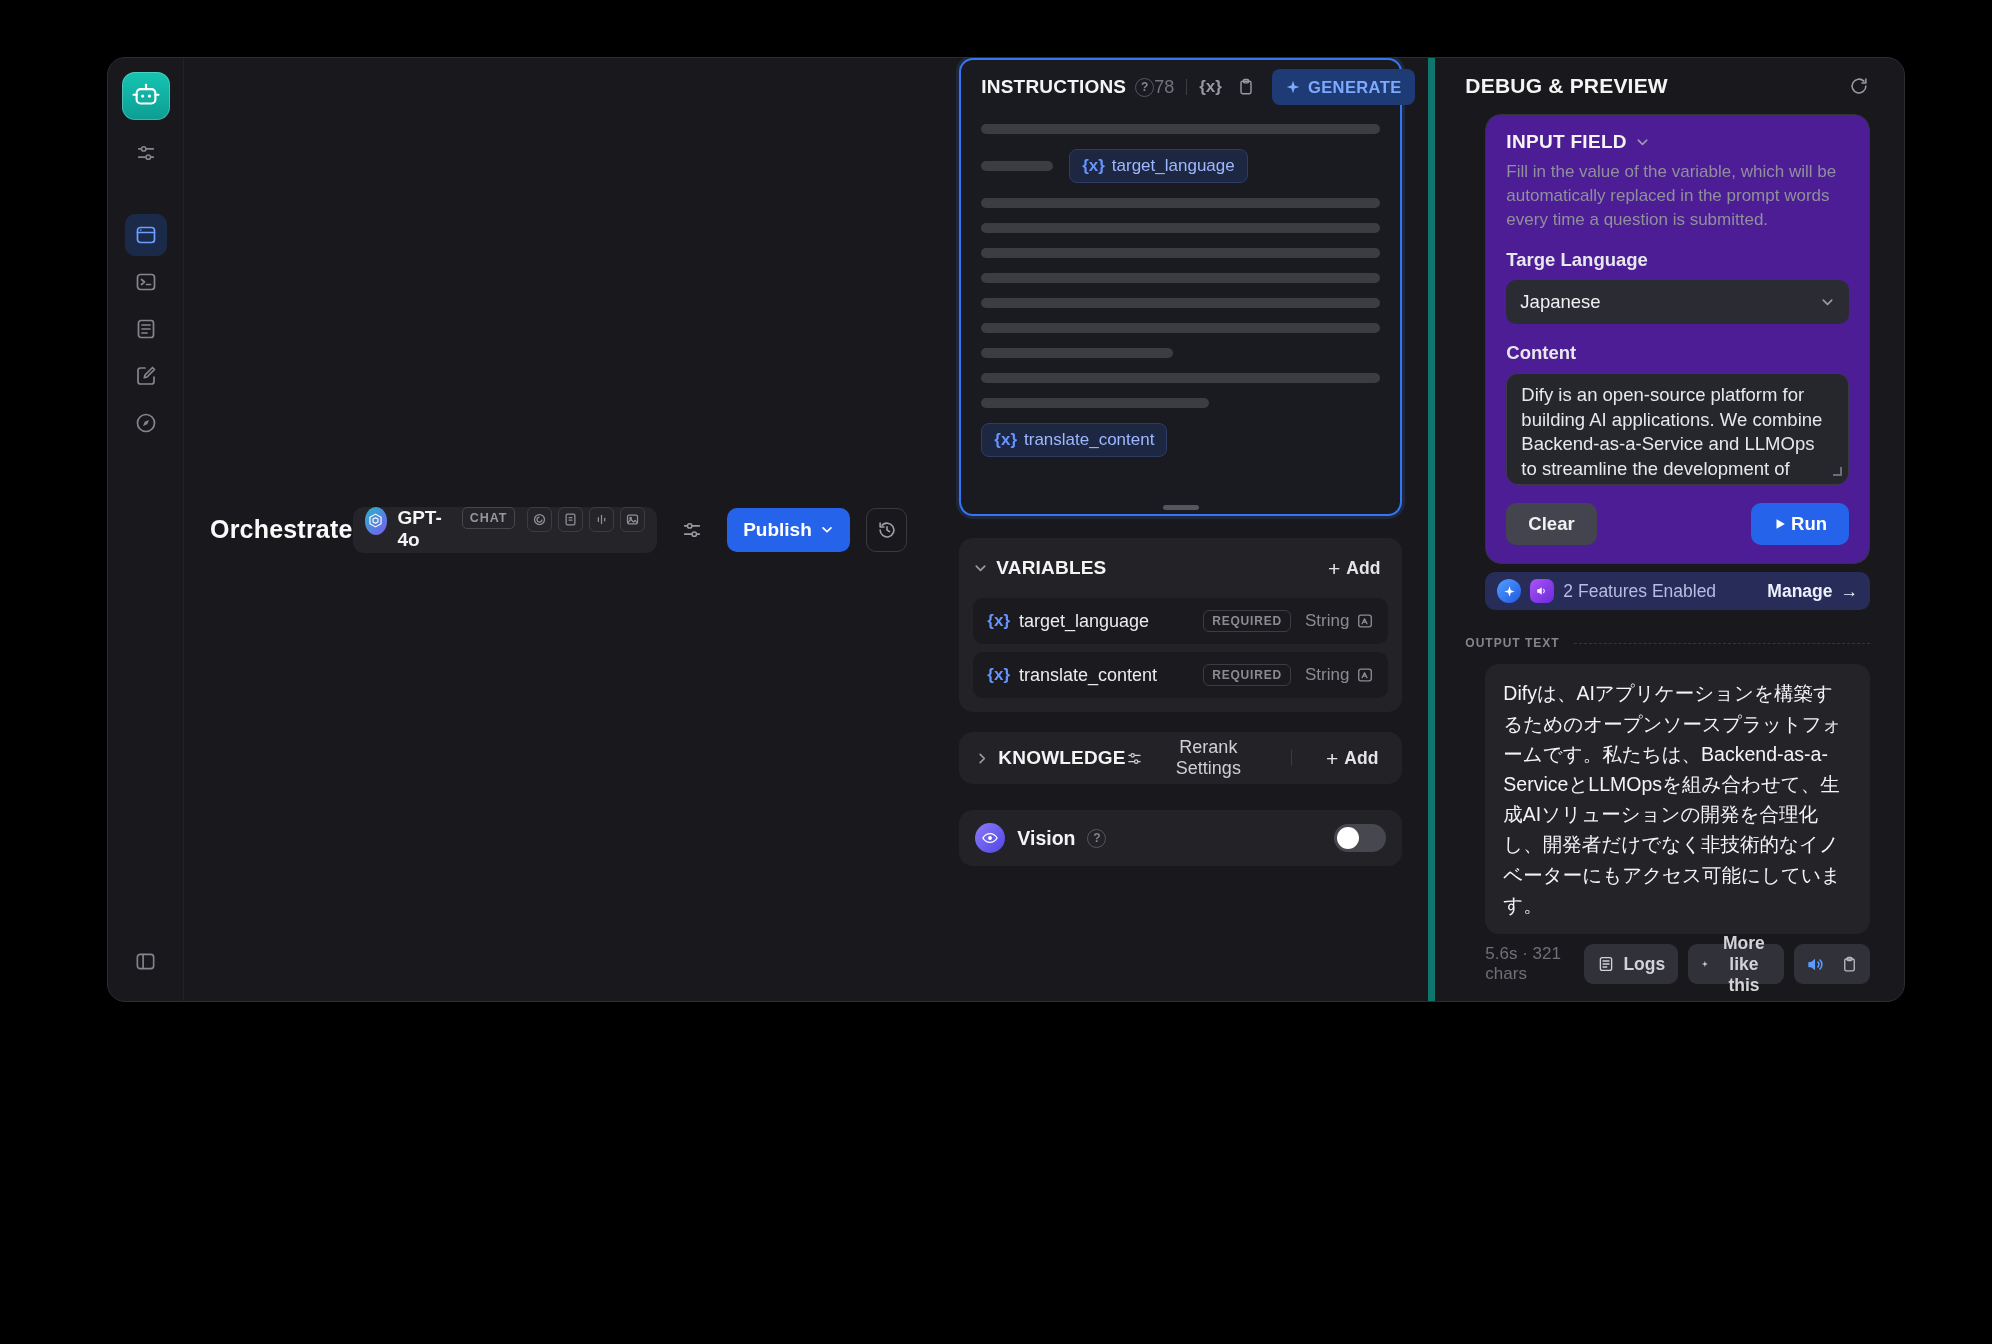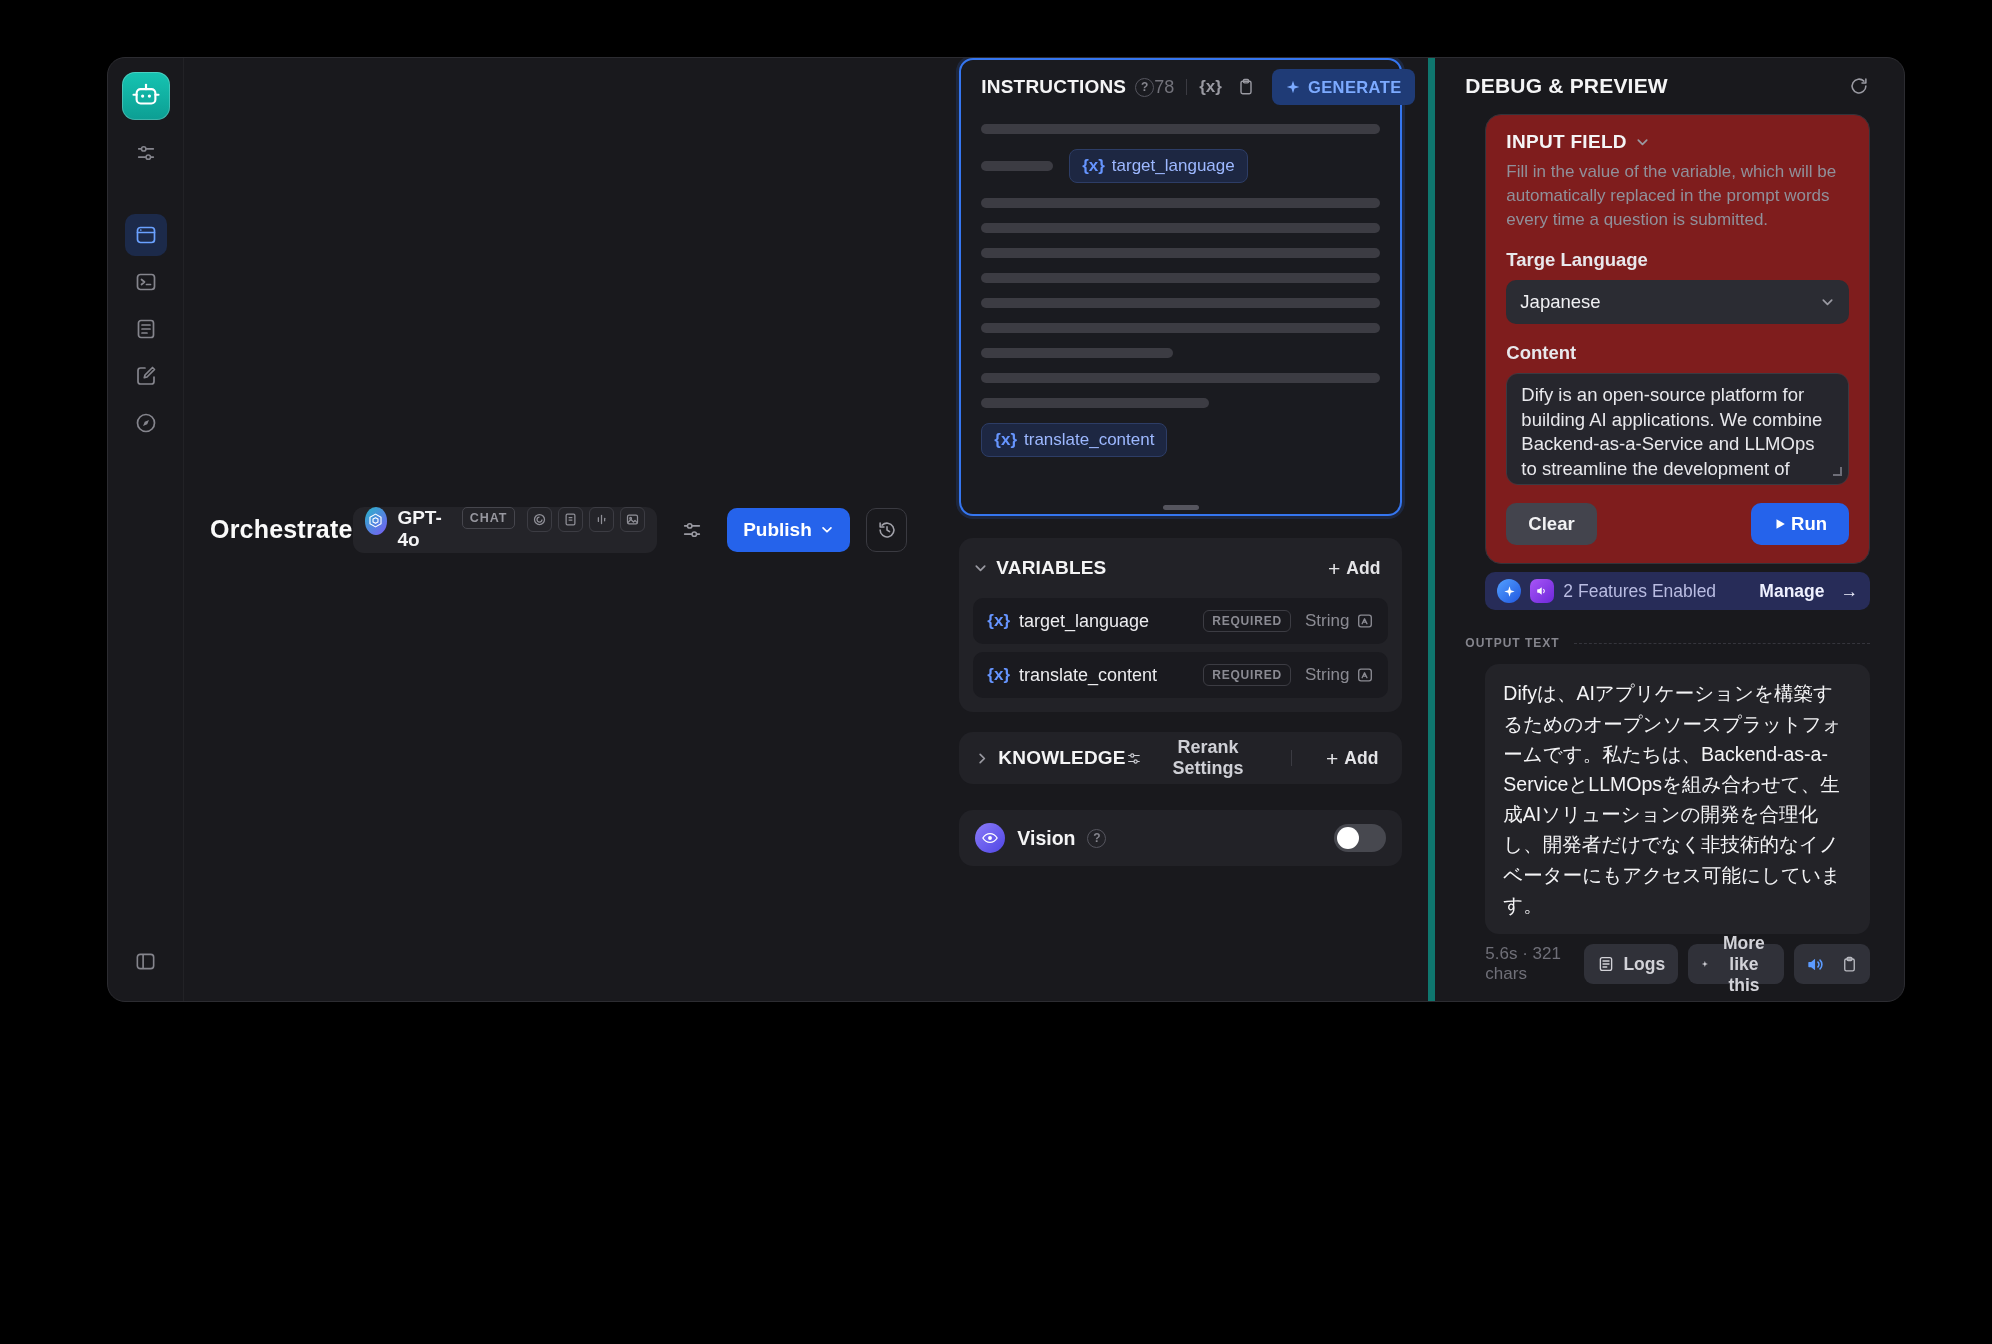--- a/index.html
+++ b/index.html
@@ -68,49 +68,49 @@
   .plus{font-size:21px;font-weight:500;line-height:1}
   .var-row{height:46px;background:#1a1a1f;border-radius:10px;margin-top:8px;padding:0 14px;display:flex;align-items:center;justify-content:space-between}
   .var-left{display:flex;align-items:center;gap:9px}
   .var-token{color:#6695ff;font-size:17px;font-weight:700}
   .var-name{color:#ececef;font-size:18px;font-weight:500}
   .var-right{display:flex;align-items:center;gap:14px}
   .req-badge{font-size:12px;font-weight:700;letter-spacing:.8px;color:#8b8b93;border:1px solid #3c3c43;border-radius:6px;padding:3px 8px}
   .var-type{display:flex;align-items:center;gap:7px;color:#8b8b93;font-size:17px}
   .row-card{margin-top:20px;height:52px;padding:0 16px;display:flex;align-items:center;justify-content:space-between}
   .know-right{display:flex;align-items:center;gap:14px}
-  .rerank{display:flex;align-items:center;gap:9px;color:#cfd0d6;font-size:18px;font-weight:700}
+  .rerank{display:flex;align-items:center;gap:9px;color:#cfd0d6;font-size:18px;font-weight:400}
   .vision-card{margin-top:26px;height:56px}
   .vision-left{display:flex;align-items:center;gap:12px}
   .vision-ic{width:30px;height:30px;border-radius:50%;background:linear-gradient(135deg,#8b7bf8,#4f46e5);display:flex;align-items:center;justify-content:center}
   .vision-title{font-size:19.5px;font-weight:700;color:#f4f4f5}
   .toggle{width:52px;height:28px;border-radius:14px;background:#47484f;display:inline-flex;align-items:center;padding:3px}
   .knob{width:22px;height:22px;border-radius:50%;background:#fff}
 
   
   .debug-head{margin-top:16px;display:flex;align-items:center;justify-content:space-between}
   .debug-title{font-size:21px;font-weight:700;color:#f4f4f5;letter-spacing:.2px}
   .refresh-btn{color:#9a9aa2;display:flex}
-  .input-card{margin:16px 0 0 20px;background:#7f1d1d;border:1px solid #33333a;border-radius:16px;padding:16px 20px 18px}
+  .input-card{margin:16px 0 0 20px;background:#4c1d95;border:1px solid #33333a;border-radius:16px;padding:16px 20px 18px}
   .if-head{display:flex;align-items:center;gap:8px;font-size:19px;font-weight:700;color:#f4f4f5;letter-spacing:.3px}
   .if-desc{margin-top:7px;font-size:17px;line-height:1.4;color:#90909a}
   .field-label{display:block;margin:18px 0 9px;font-size:18.5px;font-weight:600;color:#e8e8ec}
   .select{height:44px;background:#2b2c33;border-radius:10px;padding:0 14px;display:flex;align-items:center;justify-content:space-between;color:#f0f0f3;font-size:18.5px}
   .ta-wrap{position:relative}
   textarea.content-ta{display:block;width:100%;height:112px;background:#26262d;border:1px solid #3a3a42;border-radius:12px;padding:9px 14px;color:#e8e8ec;font-size:18.5px;line-height:1.32;font-family:inherit;resize:none;outline:none}
   .ta-corner{position:absolute;right:7px;bottom:9px;width:9px;height:9px;border-right:2px solid #6e6e78;border-bottom:2px solid #6e6e78}
   .run-row{margin-top:18px;display:flex;align-items:center;justify-content:space-between}
   .clear-btn{height:42px;padding:0 22px;border-radius:10px;background:#43444d;color:#f2f2f4;font-size:18.5px;font-weight:600}
   .run-btn{height:42px;padding:0 22px;border-radius:10px;background:#2563eb;color:#fff;font-size:18.5px;font-weight:600;display:flex;align-items:center;gap:4px}
   .features-bar{margin:8px 0 0 20px;height:38px;background:#272c58;border-radius:10px;padding:0 12px;display:flex;align-items:center;justify-content:space-between}
   .feat-left{display:flex;align-items:center;gap:9px;font-size:17.5px;color:#b9bce2}
   .feat-ic{width:24px;height:24px;display:flex;align-items:center;justify-content:center;color:#fff}
   .feat-ic.round{border-radius:50%;background:linear-gradient(135deg,#53a0ff,#2057e0)}
   .feat-ic.square{border-radius:7px;background:linear-gradient(135deg,#a855f7,#6d28d9)}
-  .manage-btn{display:flex;align-items:center;gap:16px;font-size:17.5px;font-weight:600;color:#eef0fe}
+  .manage-btn{display:flex;align-items:center;gap:8px;font-size:17.5px;font-weight:600;color:#eef0fe}
   .output-head{margin-top:26px;display:flex;align-items:center}
   .output-title{font-size:12px;font-weight:700;letter-spacing:1px;color:#85858d}
   .output-line{flex:1;margin-left:14px;border-top:1px dashed #35353c}
   .output-bubble{margin:14px 0 0 20px;background:#232328;border-radius:14px;padding:14px 18px;color:#f4f4f6;font-size:19.5px;line-height:1.55}
   .output-footer{margin:10px 0 0 20px;display:flex;align-items:center;justify-content:space-between}
   .stats{font-size:17px;color:#6f6f78}
   .foot-btns{display:flex;align-items:center;gap:10px}
   .ghost-pill{height:40px;padding:0 13px;border-radius:9px;background:#303139;color:#d2d2d8;font-size:17.5px;font-weight:600;display:flex;align-items:center;gap:8px}
   .icon-pill{height:40px;border-radius:9px;background:#303139;display:flex;align-items:center;padding:0 4px}
   .icon-pill button{width:34px;height:34px;display:flex;align-items:center;justify-content:center;border-radius:7px}

